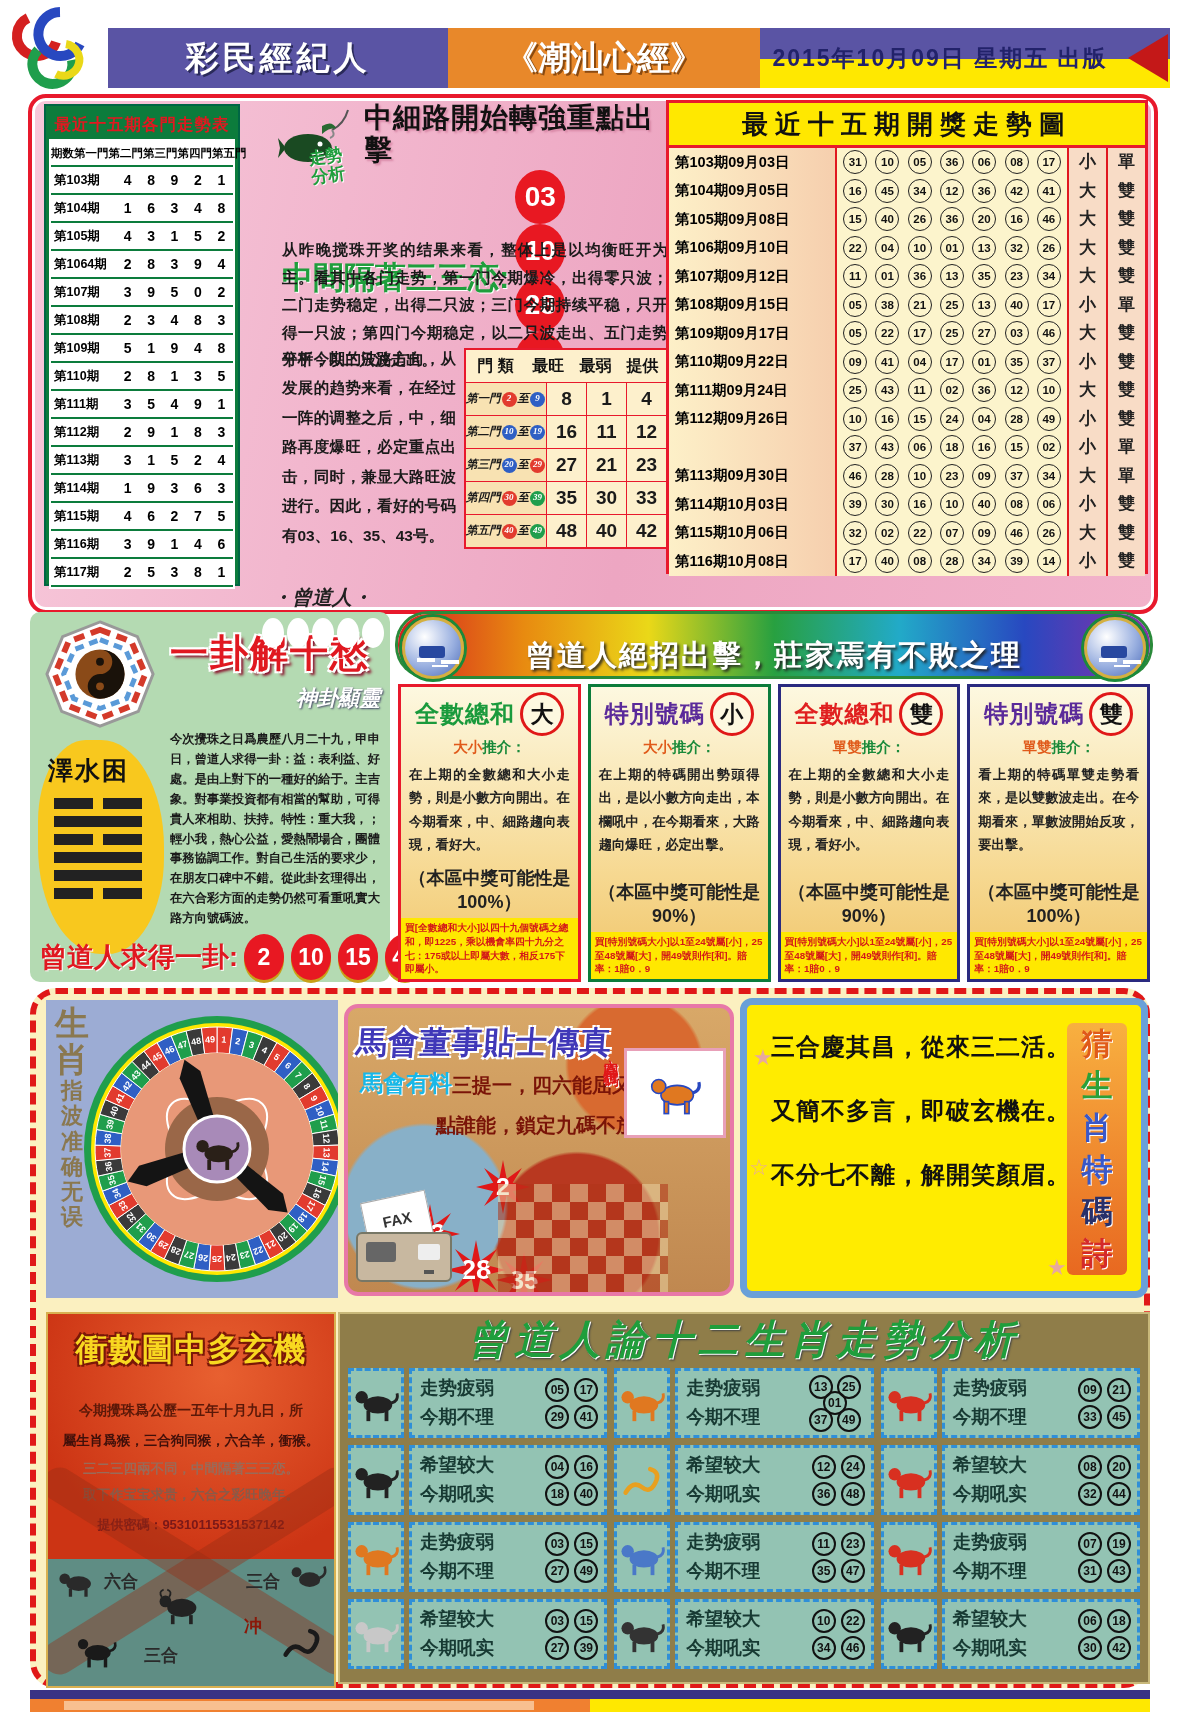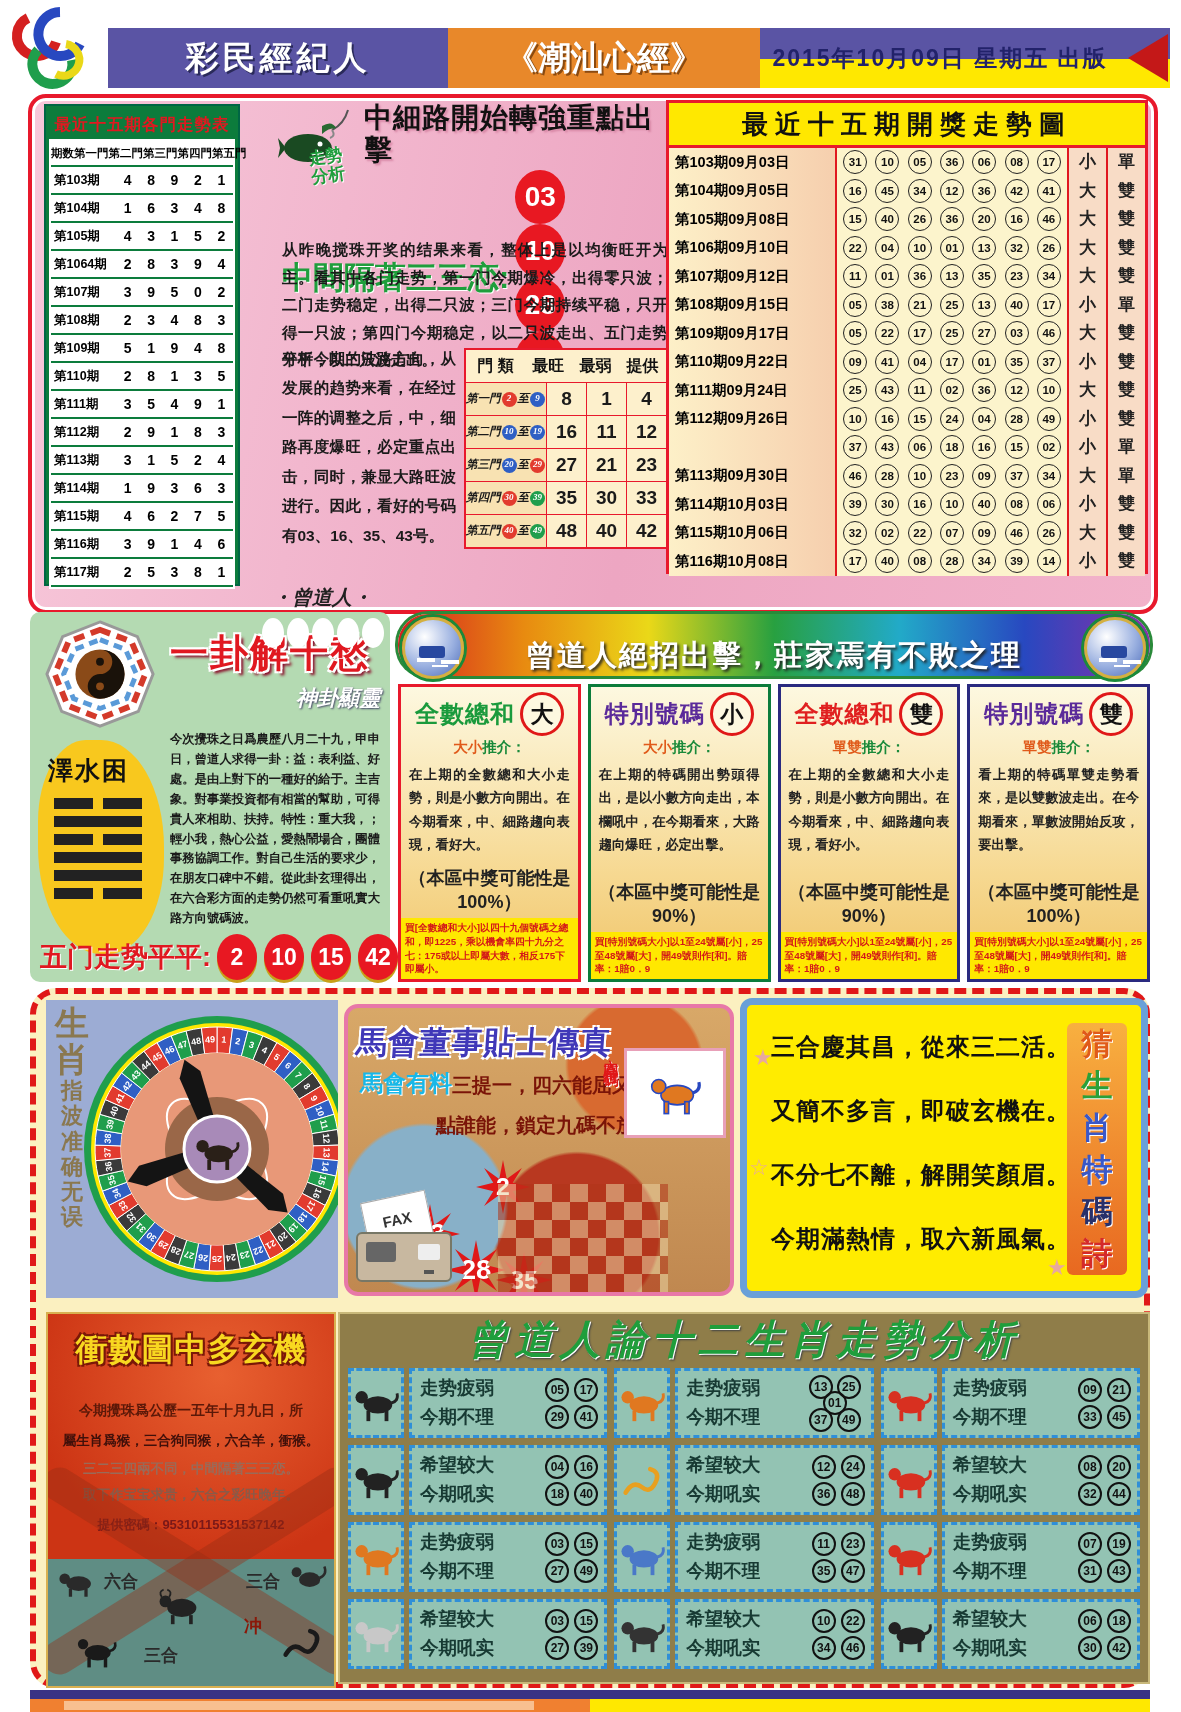--- a/index.html
+++ b/index.html
@@ -661,21 +661,21 @@
         </div>
         <div class="hx">
           <div class="b" style="width: 44%;"></div>
           <div class="b" style="width: 44%;"></div>
         </div>
       </div>
     <div class="abs" id="hexBody">
       <span>今次攪珠之日爲農歷八月二十九，甲申日，曾道人求得一卦：益：表利益、好處。是由上對下的一種好的給于。主吉象。對事業投資都有相當的幫助，可得貴人來相助、扶持。特性：重大我，；輕小我，熱心公益，愛熱鬧場合，團體事務協調工作。對自己生活的要求少，在朋友口碑中不錯。</span><span>從此卦玄理得出，在六合彩方面的走勢仍然可看重吼實大路方向號碼波。</span>
     </div>
     <div class="abs" id="recoRow">
-      <span id="recoLabel">五门走势平平:</span>
+      <span id="recoLabel">曾道人求得一卦:</span>
       <span id="recoNums" style="display:flex">
           <span class="reco-oval">2</span>
           <span class="reco-oval">10</span>
           <span class="reco-oval">15</span>
           <span class="reco-oval">42</span>
         </span>
     </div>
   </div>
 
   <div class="abs" id="zhaoBanner">
@@ -896,21 +896,20 @@
             <path d="M40 22 q8 -2 6 -10" fill="none" stroke-width="3"></path>
           </g>
         </svg>
     </div>
   </div>
 
   <div class="abs" id="poemPanel">
     <div class="pline" style="top:26px">三合慶其昌，從來三二活。</div>
     <div class="pline" style="top:90px">又簡不多言，即破玄機在。</div>
     <div class="pline" style="top:154px">不分七不離，解開笑顏眉。</div>
-    <div class="pline" style="top:218px">今期滿熱情，取六新風氣。</div>
     <div id="pvStrip">
         <span style="color: rgb(224, 90, 26);">猜</span>
         <span style="color: rgb(42, 160, 58);">生</span>
         <span style="color: rgb(58, 88, 200);">肖</span>
         <span style="color: rgb(58, 88, 200);">特</span>
         <span style="color: rgb(40, 48, 106);">碼</span>
         <span style="color: rgb(212, 42, 42);">詩</span>
       </div>
     <span class="pstar" style="left:6px;top:40px">★</span>
     <span class="pstar" style="left:2px;top:150px">☆</span>

